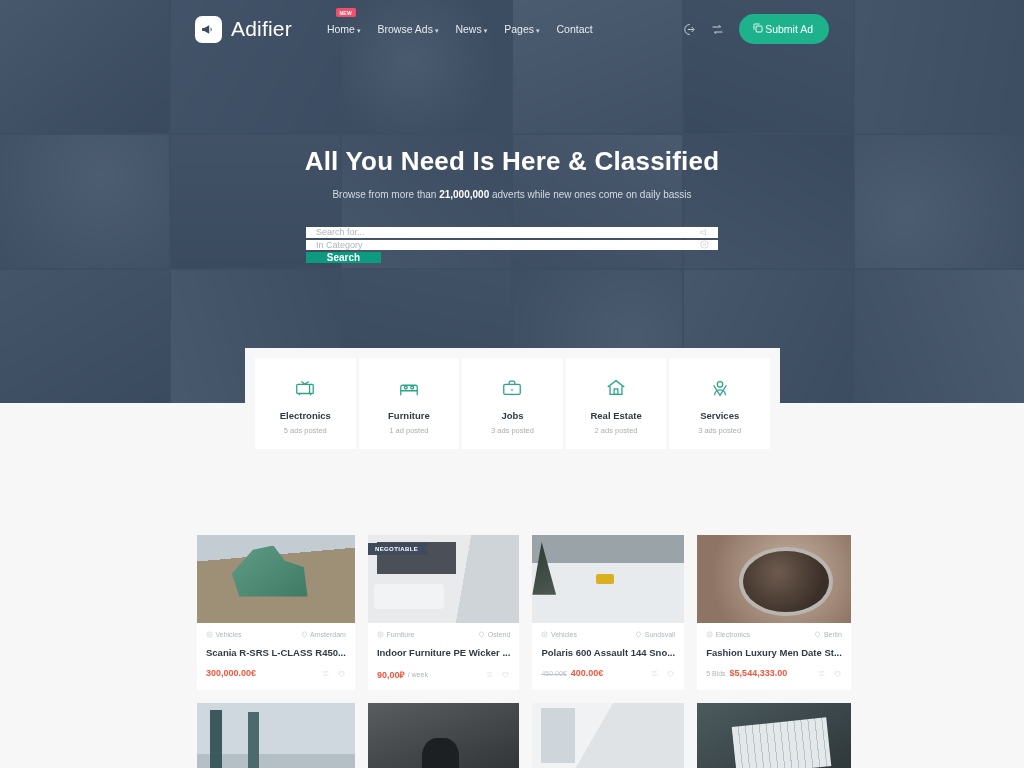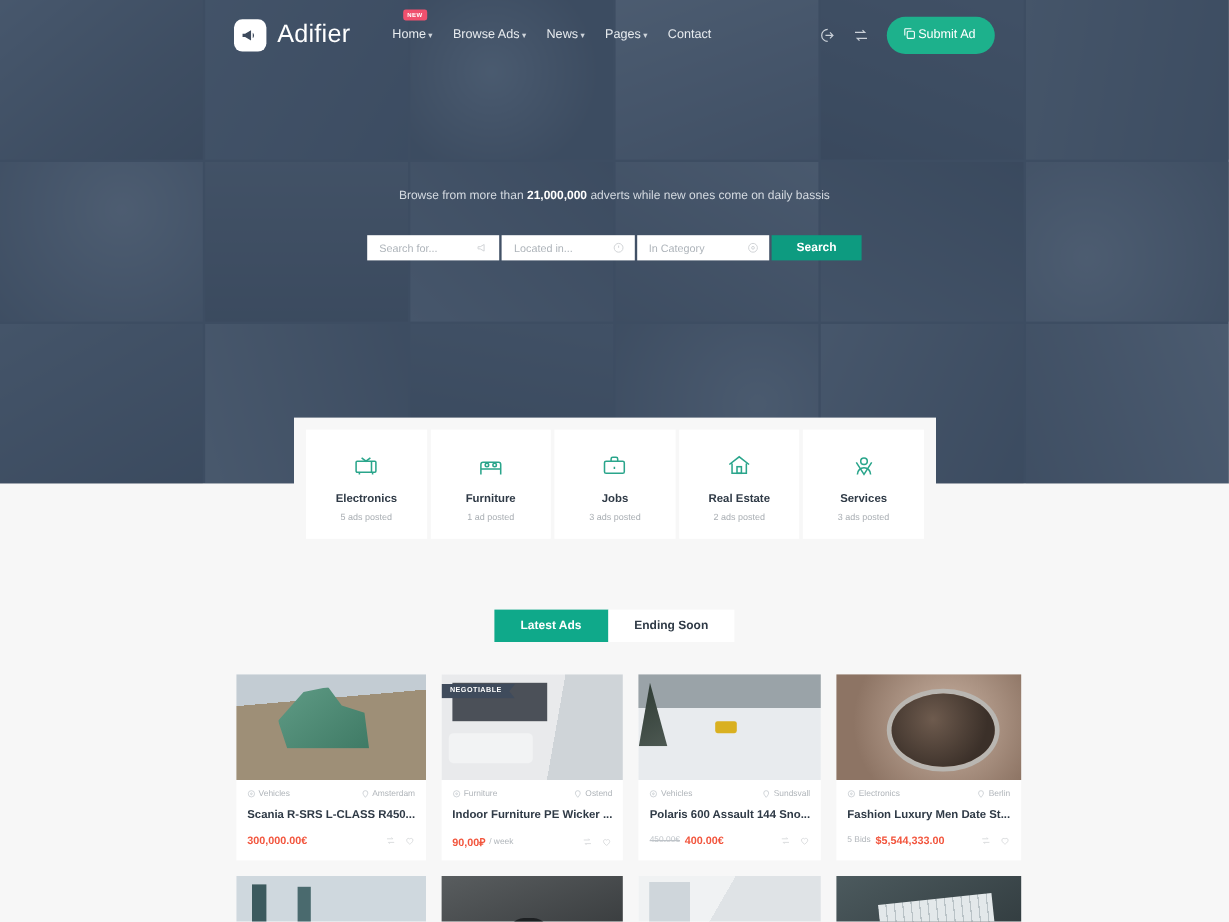--- a/index.html
+++ b/index.html
@@ -100,22 +100,22 @@
   }
   .hero-title {
     color: #fff; font-size: 26px; font-weight: bold; letter-spacing: .2px;
   }
   .hero-sub {
     color: #d4dae1; font-size: 10px; margin-top: 12px;
   }
   .hero-sub b { color: #fff; }
   .searchbar {
     margin: 27px auto 0;
-    width: 412px; height: 21px;
-    display: flex; gap: 2px;
+    width: 412px; height: 36px;
+    display: flex; gap: 2px; flex-direction: column;
   }
   .sfield {
     position: relative; flex: 1;
     background: #fff;
     display: flex; align-items: center;
     padding: 0 22px 0 10px;
   }
   .sfield input {
     width: 100%; border: none; outline: none;
     font-family: "Liberation Sans", sans-serif;
@@ -293,41 +293,33 @@
             <rect x="8" y="8" width="12" height="12" rx="2"></rect>
               <path d="M4 15V5a1 1 0 0 1 1-1h10"></path>
           </svg>
         </span>
         <span>Submit Ad</span>
       </button>
     </div>
   </div>
 
   <div class="hero-body">
+    <div class="hero-title">All You Need Is Here &amp; Classified</div>
     <div class="hero-sub"><span>Browse from more than </span><b>21,000,000</b><span> adverts while new ones come on daily bassis</span></div>
 
     <div class="searchbar">
       <div class="sfield">
         <input placeholder="Search for..." style="">
         <span class="fic">
           <svg width="11" height="11" viewBox="0 0 24 24" fill="none" stroke="#7c848c" stroke-width="1.8">
             <path d="M3 10v4h4l7 4V6l-7 4H3z"></path>
           </svg>
         </span>
       </div>
       <div class="sfield">
-        <input placeholder="Located in..." style="">
-        <span class="fic">
-          <svg width="11" height="11" viewBox="0 0 24 24" fill="none" stroke="#7c848c" stroke-width="1.8">
-            <circle cx="12" cy="12" r="8"></circle>
-              <path d="M12 8v4"></path>
-          </svg>
-        </span>
-      </div>
-      <div class="sfield">
         <input placeholder="In Category" style="">
         <span class="fic">
           <svg width="11" height="11" viewBox="0 0 24 24" fill="none" stroke="#7c848c" stroke-width="1.8">
             <circle cx="12" cy="12" r="8"></circle>
               <circle cx="12" cy="12" r="2.5"></circle>
           </svg>
         </span>
       </div>
       <button class="search-btn">Search</button>
     </div>
@@ -393,24 +385,20 @@
       </div>
       <div class="cname">Services</div>
       <div class="ccount">3 ads posted</div>
     </div>
 
   </div>
 </div>
 
 <div class="main">
 
-  <div class="tabs">
-    <div class="tab active">Latest Ads</div>
-    <div class="tab">Ending Soon</div>
-  </div>
 
   <div class="grid">
 
     <div class="card">
       <div class="card-img i1"></div>
       <div class="card-body">
         <div class="meta">
           <span>
               <svg width="7" height="7" viewBox="0 0 24 24" fill="none" stroke="#c3c8cd" stroke-width="2.2">
                 <circle cx="12" cy="12" r="9"></circle>

